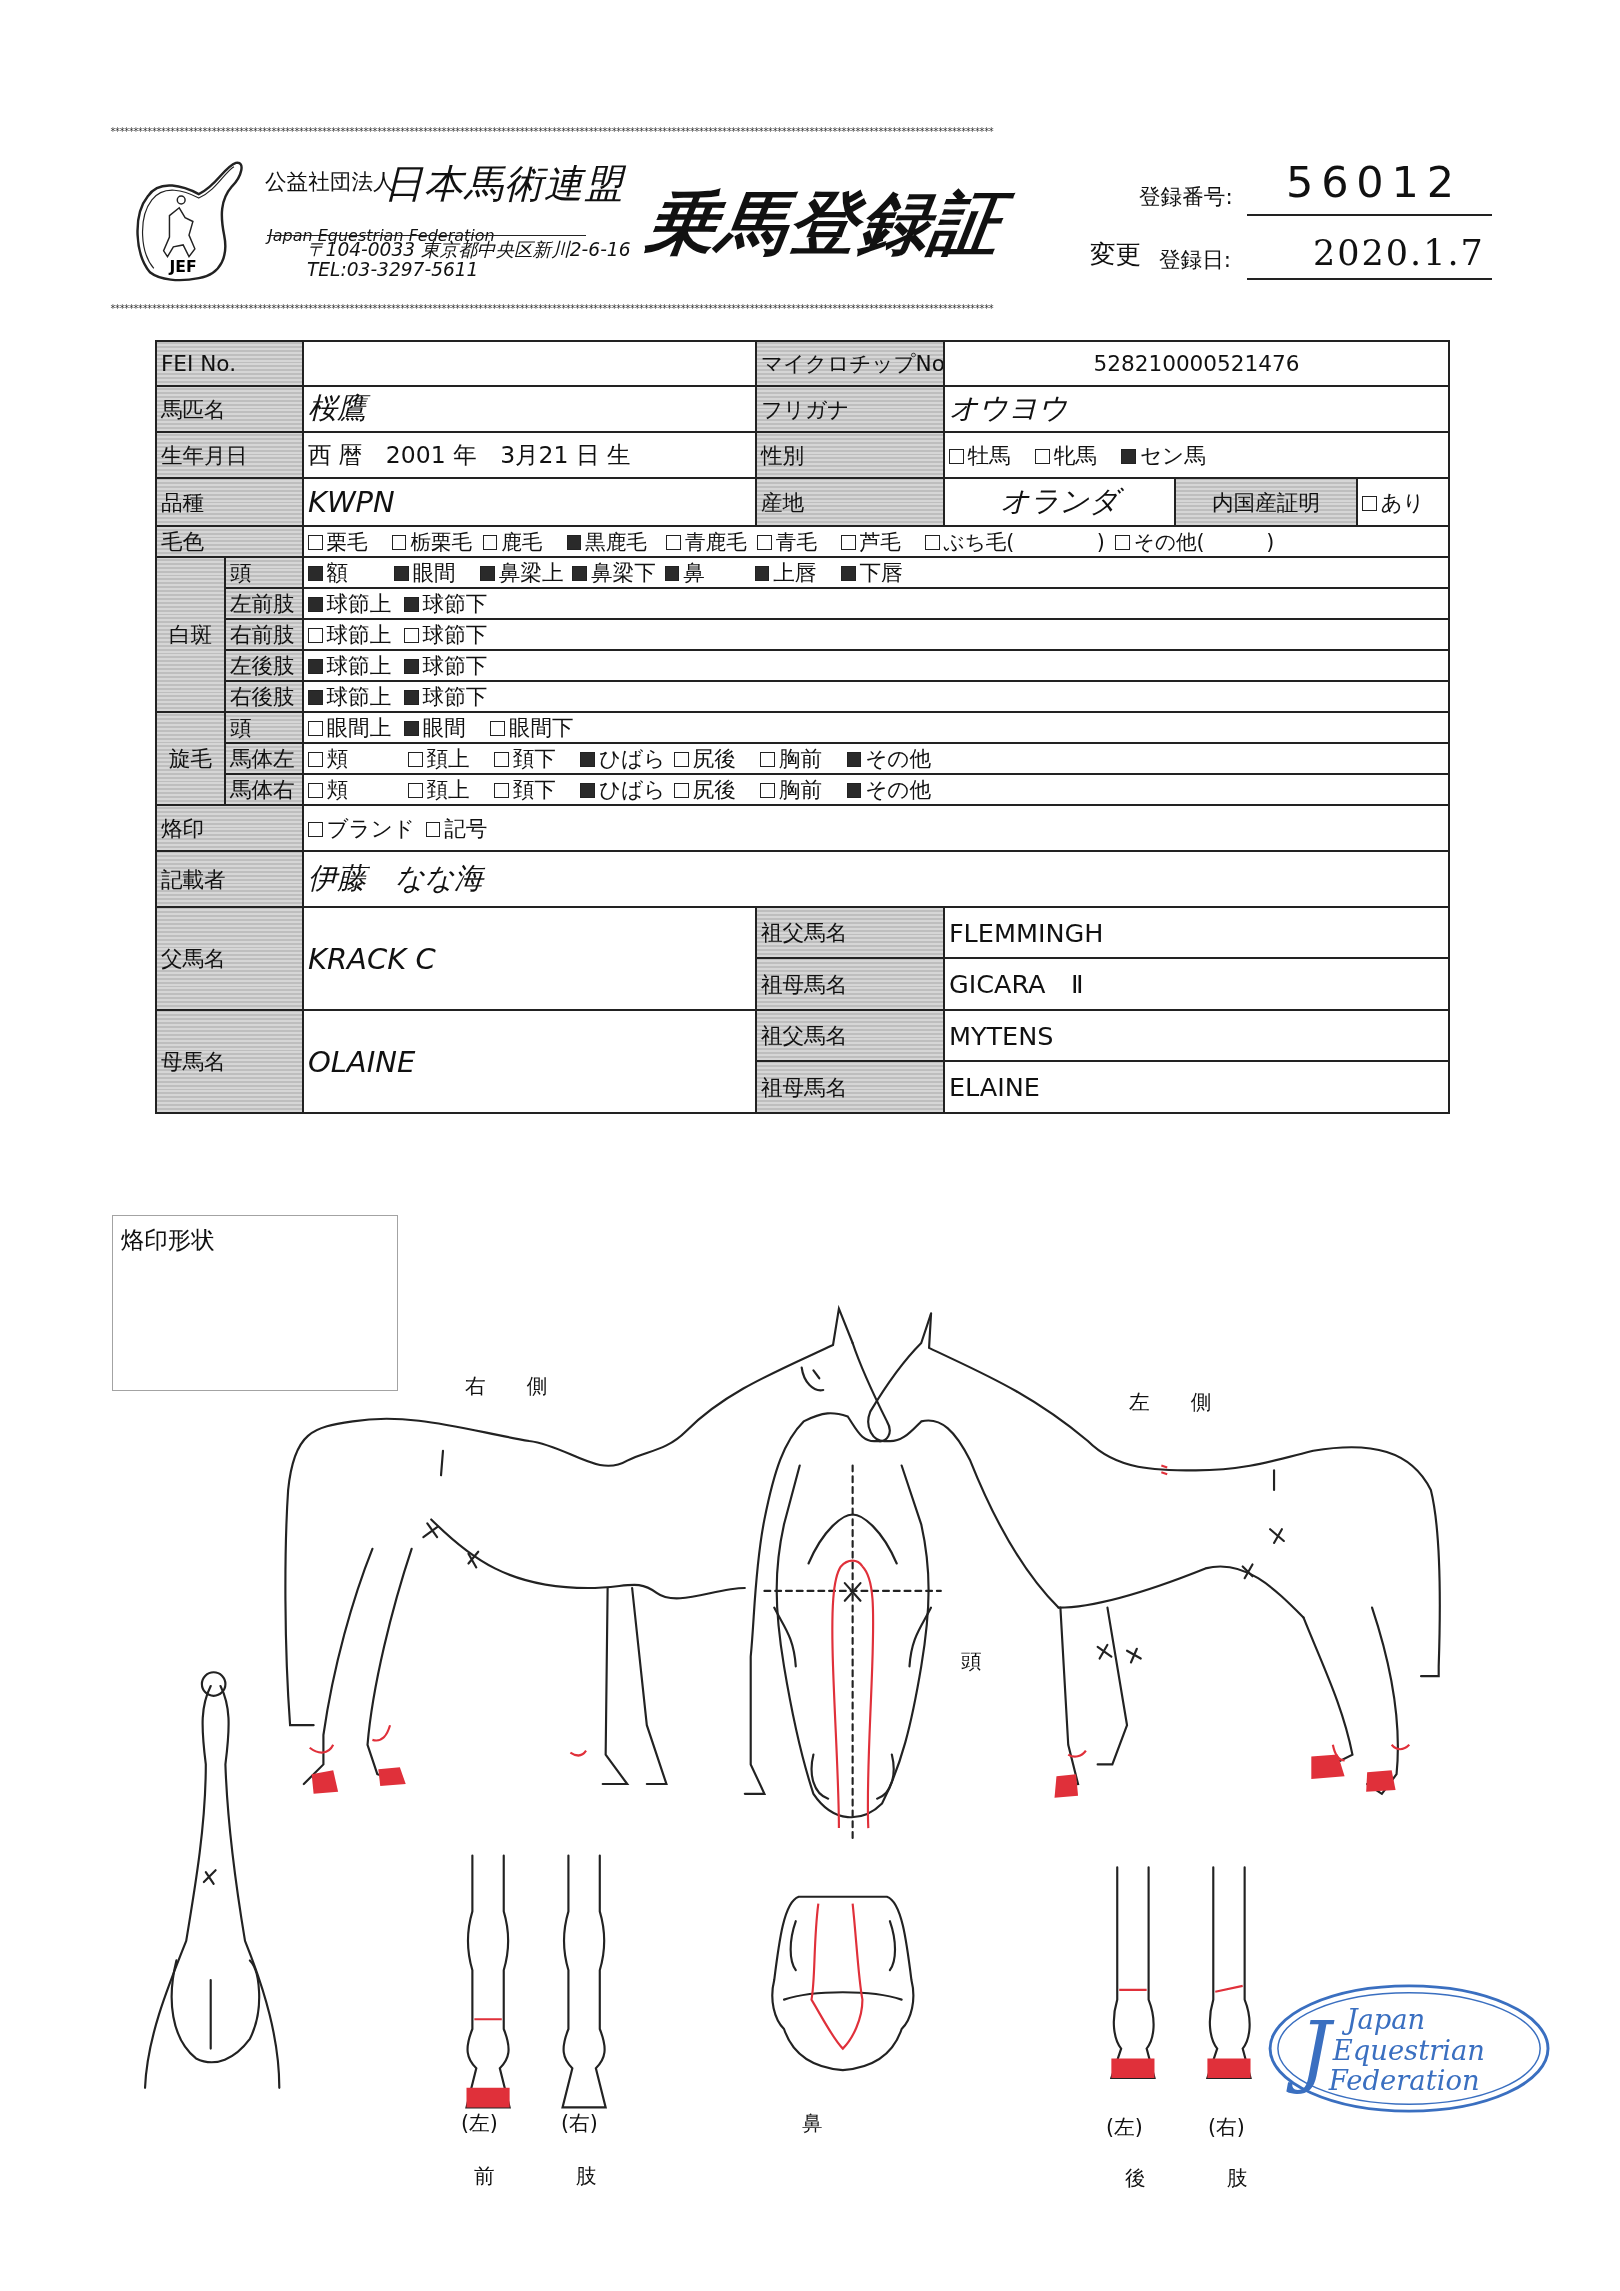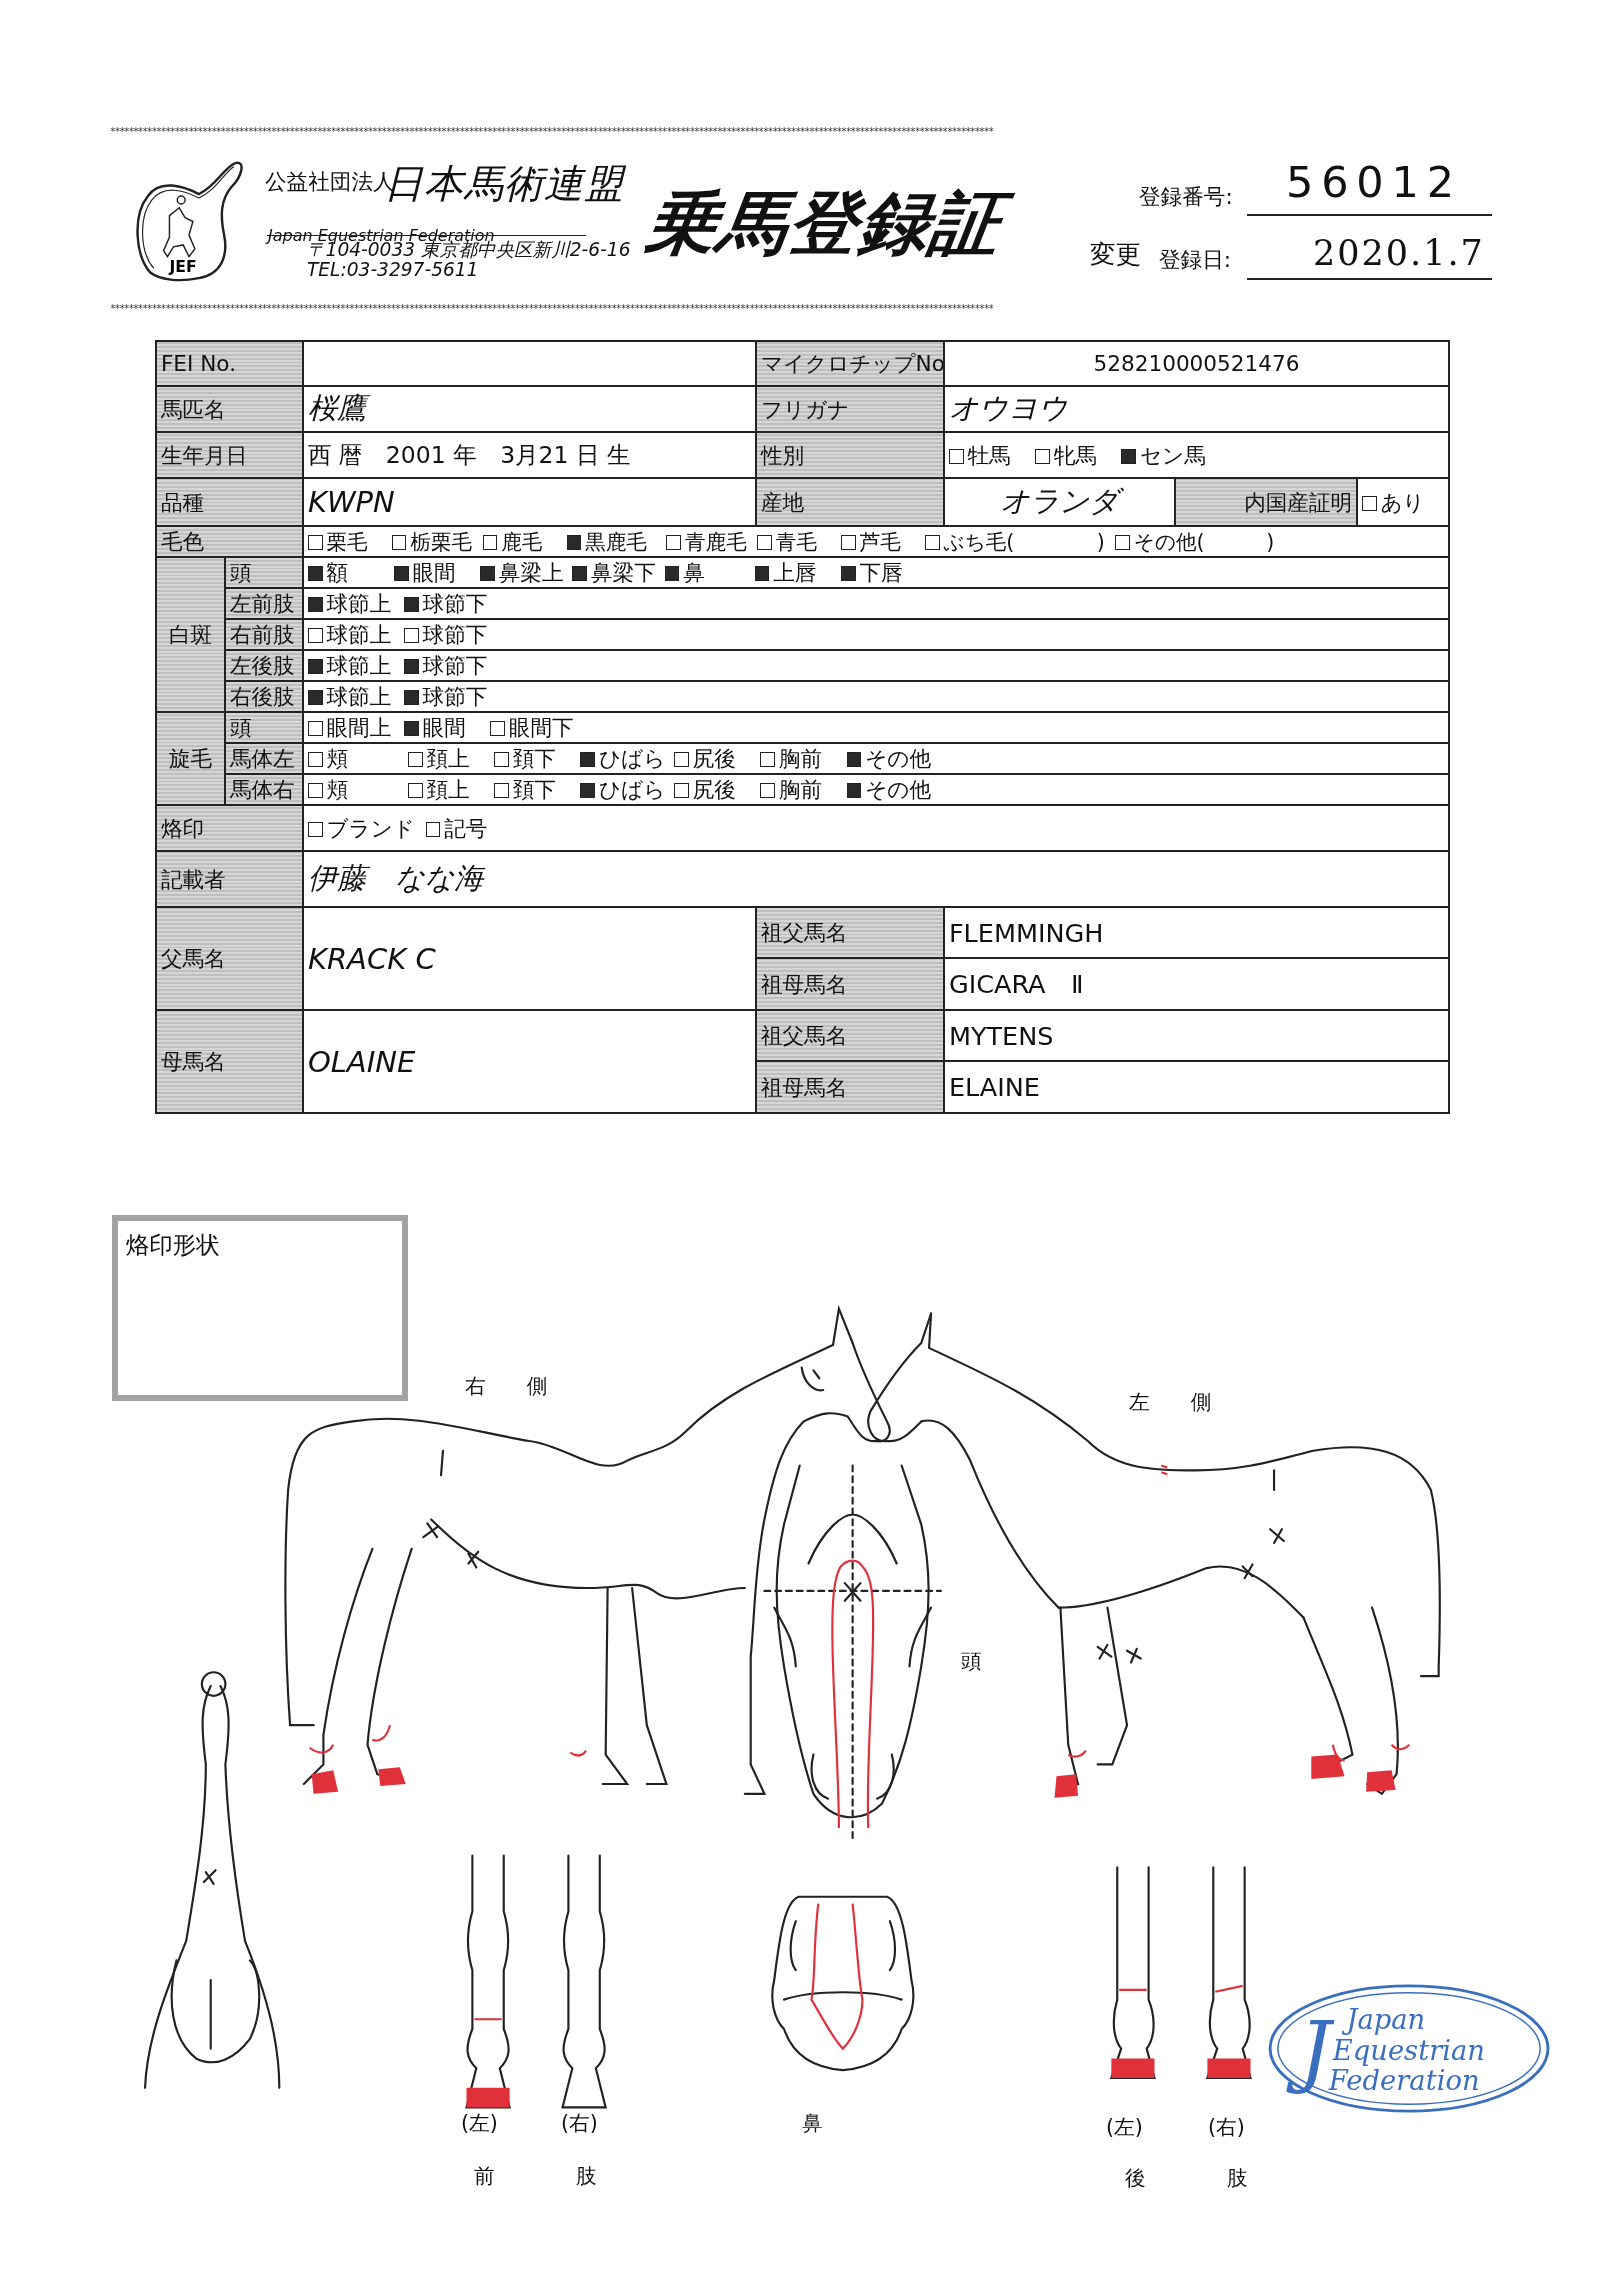--- a/index.html
+++ b/index.html
@@ -23,21 +23,21 @@
   .hand { font-family:"DejaVu Serif", serif; }
   
   table.reg { position:absolute; left:155px; top:340px; width:1294px; border-collapse:collapse; table-layout:fixed; }
   table.reg td { border:2px solid #222; padding:0 3.9px; font-size:21.6px; white-space:nowrap; overflow:hidden; vertical-align:middle; }
   td.lbl { background:#c8c8c8; background-image:repeating-linear-gradient(0deg, rgba(255,255,255,.25) 0 2px, rgba(0,0,0,.05) 2px 3.9px); }
   .big { font-size:29px !important;font-style:italic; }
   .chk { display:inline-block; width:14.7px; height:14.7px; border:1.5px solid #222; margin-right:3.9px; vertical-align:-1px; box-sizing:border-box; }
   .chk.on { background:#2a2a2a; }
   .opt { display:inline-block; margin-right:17.6px; }
   
-  .box-brand { position:absolute; left:112px; top:1215px; width:284px; height:174px; border:6px solid #a3a3a3;font-family:Liberation Serif, serif; }
+  .box-brand { position:absolute; left:112px; top:1215px; width:284px; height:174px; border:1px solid #a3a3a3;font-family:Liberation Serif, serif; }
   .box-brand span { position:absolute; left:7.8px; top:7.8px; font-size:23.5px; }
   .diag-label { position:absolute; font-size:20.6px; }
   svg.draw { position:absolute; left:0; top:0; }
 </style>
 </head>
 <body>
 
 <div class="stars" style="top:125px;">************************************************************************************************************************************************************************************************</div>
 <div class="stars" style="top:302px;">************************************************************************************************************************************************************************************************</div>
 
@@ -101,21 +101,21 @@
       <span class="opt"><i class="chk"></i><span>牡馬</span></span>
       <span class="opt"><i class="chk"></i><span>牝馬</span></span>
       <span class="opt"><i class="chk on"></i><span>セン馬</span></span>
     </td>
   </tr>
   <tr style="height:48px">
     <td colspan="2" class="lbl">品種</td>
     <td class="big">KWPN</td>
     <td class="lbl">産地</td>
     <td class="big" style="text-align:center">オランダ</td>
-    <td class="lbl" style="text-align:right">内国産証明</td>
+    <td class="lbl" style="text-align:center">内国産証明</td>
     <td><i class="chk"></i><span>あり</span></td>
   </tr>
   <tr style="height:23.5px">
     <td colspan="2" class="lbl">毛色</td>
     <td colspan="5" style="font-size:20.6px">
       <span class="opt"><i class="chk"></i><span>栗毛</span></span>
       <span class="opt" style="margin-right:3.9px"><i class="chk"></i><span>栃栗毛</span></span>
       <span class="opt"><i class="chk"></i><span>鹿毛</span></span>
       <span class="opt" style="margin-right:13px"><i class="chk on"></i><span>黒鹿毛</span></span>
       <span class="opt" style="margin-right:3.9px"><i class="chk"></i><span>青鹿毛</span></span>

